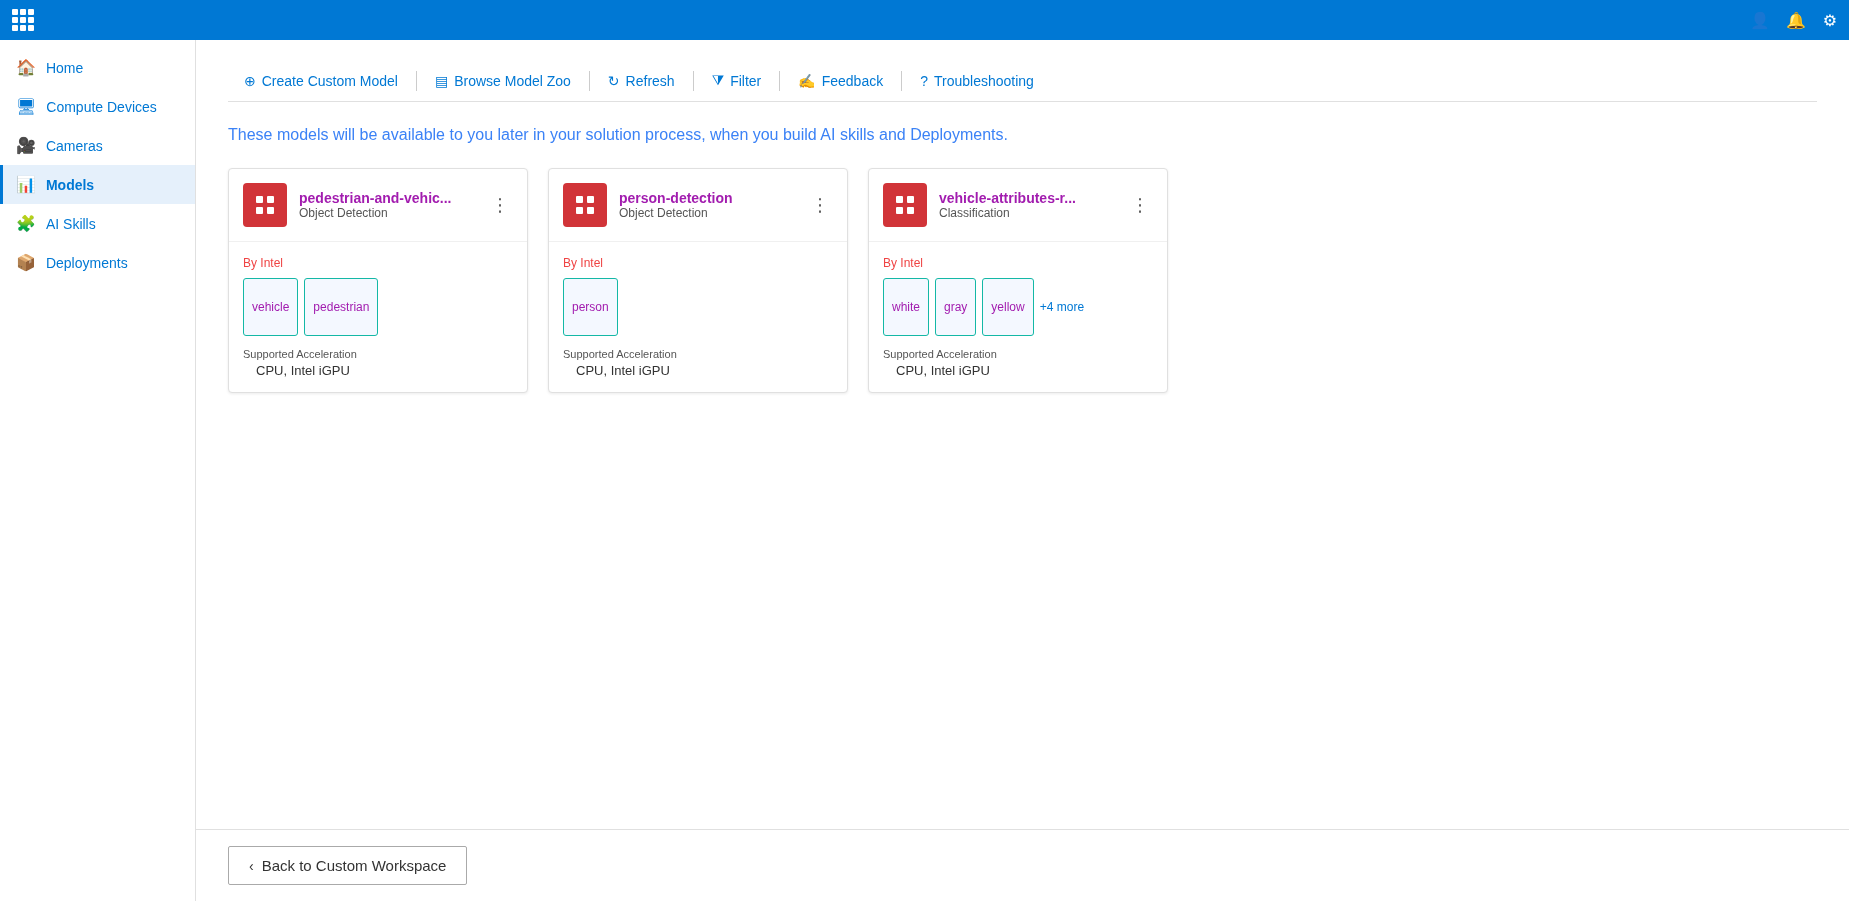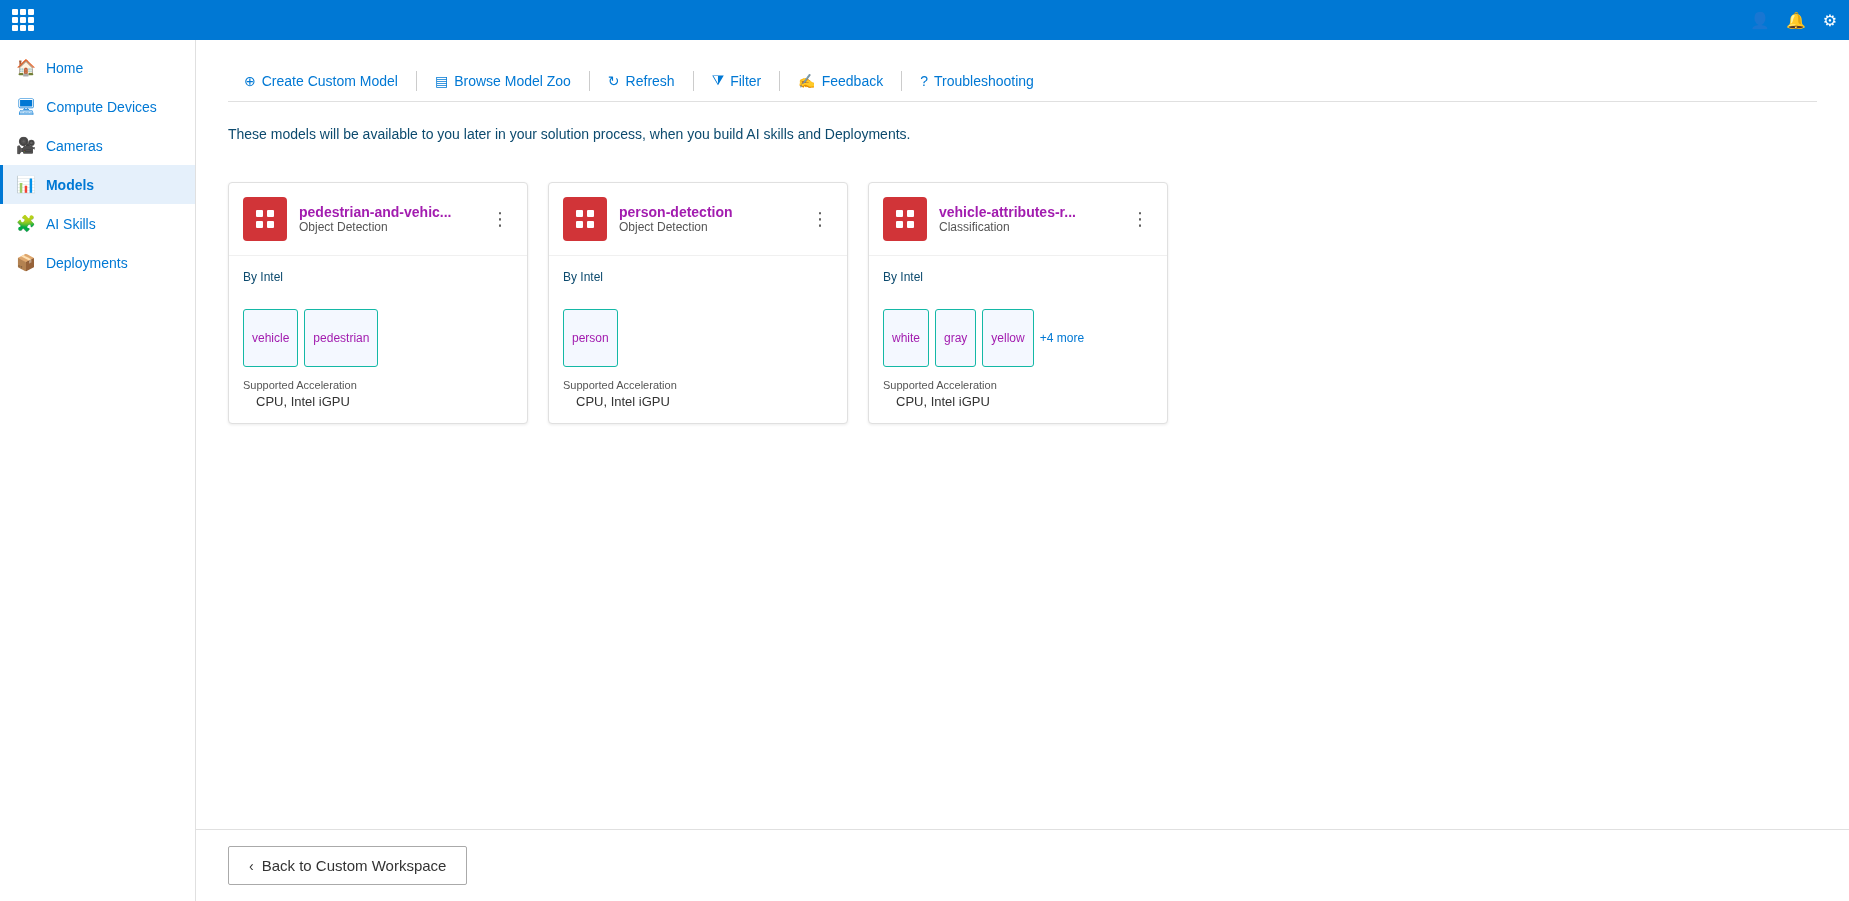--- a/index.html
+++ b/index.html
@@ -96,23 +96,23 @@
     .toolbar-separator {
       width: 1px;
       height: 20px;
       background: #ccc;
       margin: 0 2px;
     }
     .toolbar-icon { font-size: 14px; }
 
     
     .info-message {
-      color: #0c4a6e;
-      font-size: 14px;
-      margin-bottom: 40px;
+      color: #3b82f6;
+      font-size: 16px;
+      margin-bottom: 24px;
     }
 
     
     .cards-grid {
       display: flex;
       gap: 20px;
       flex-wrap: wrap;
     }
 
     
@@ -154,21 +154,21 @@
     }
     .card-menu-btn {
       color: #555;
       cursor: pointer;
       font-size: 18px;
       padding: 4px;
       display: flex;
       align-items: center;
     }
     .card-body { padding: 14px; }
-    .card-by { font-size: 12px; color: #0c4a6e; margin-bottom: 25px; }
+    .card-by { font-size: 12px; color: #ef4444; margin-bottom: 8px; }
     .tags { display: flex; gap: 6px; flex-wrap: wrap; margin-bottom: 12px; align-items: center; }
     .tag {
       border: 1px solid #14b8a6;
       border-radius: 3px;
       padding: 21px 8px;
       font-size: 12px;
       color: #a21caf;
       background: #f4f8ff;
     }
     .tag-more { color: #0078d4; font-size: 12px; cursor: pointer; }

